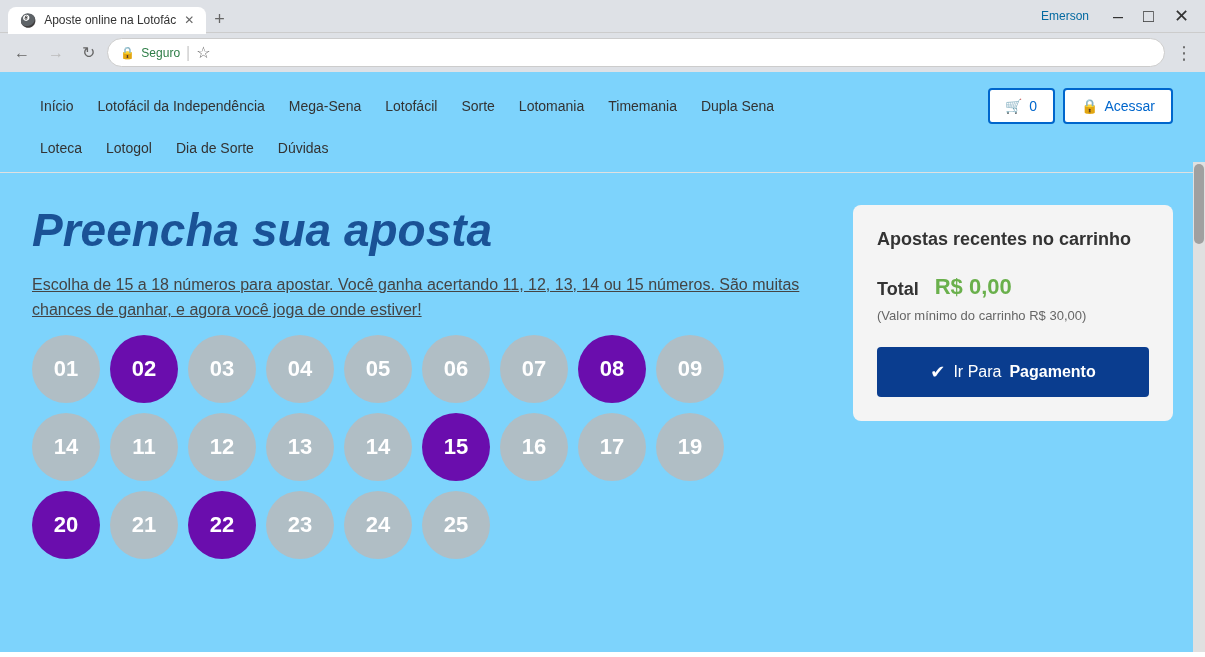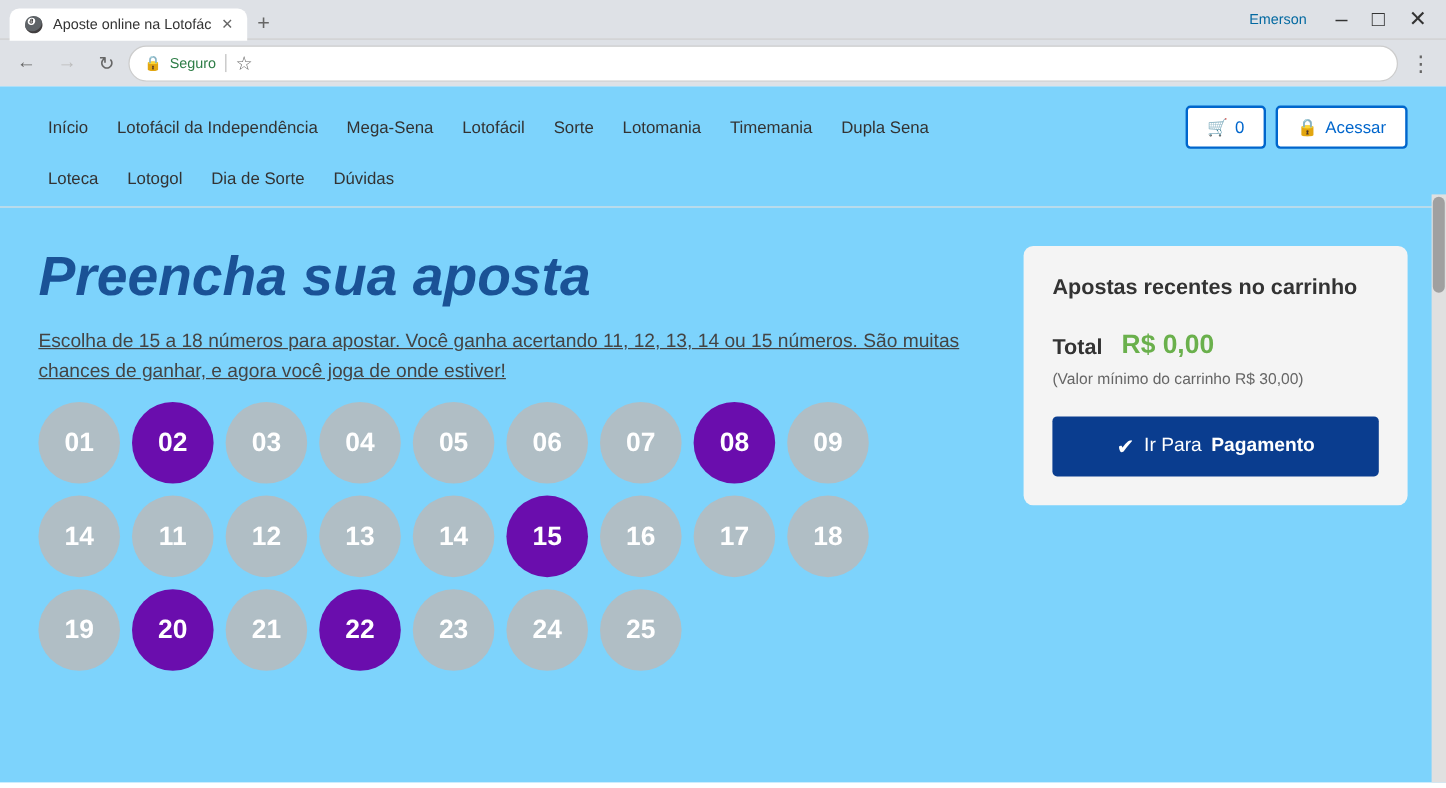--- a/index.html
+++ b/index.html
@@ -201,21 +201,20 @@
             <div class="ball ball-selected">08</div>
             <div class="ball ball-unselected">09</div>
             <div class="ball ball-unselected">14</div>
             <div class="ball ball-unselected">11</div>
             <div class="ball ball-unselected">12</div>
             <div class="ball ball-unselected">13</div>
             <div class="ball ball-unselected">14</div>
             <div class="ball ball-selected">15</div>
             <div class="ball ball-unselected">16</div>
             <div class="ball ball-unselected">17</div>
-            <div class="ball ball-unselected">18</div>
             <div class="ball ball-unselected">19</div>
             <div class="ball ball-selected">20</div>
             <div class="ball ball-unselected">21</div>
             <div class="ball ball-selected">22</div>
             <div class="ball ball-unselected">23</div>
             <div class="ball ball-unselected">24</div>
             <div class="ball ball-unselected">25</div>
           </div>
       </div>
 

